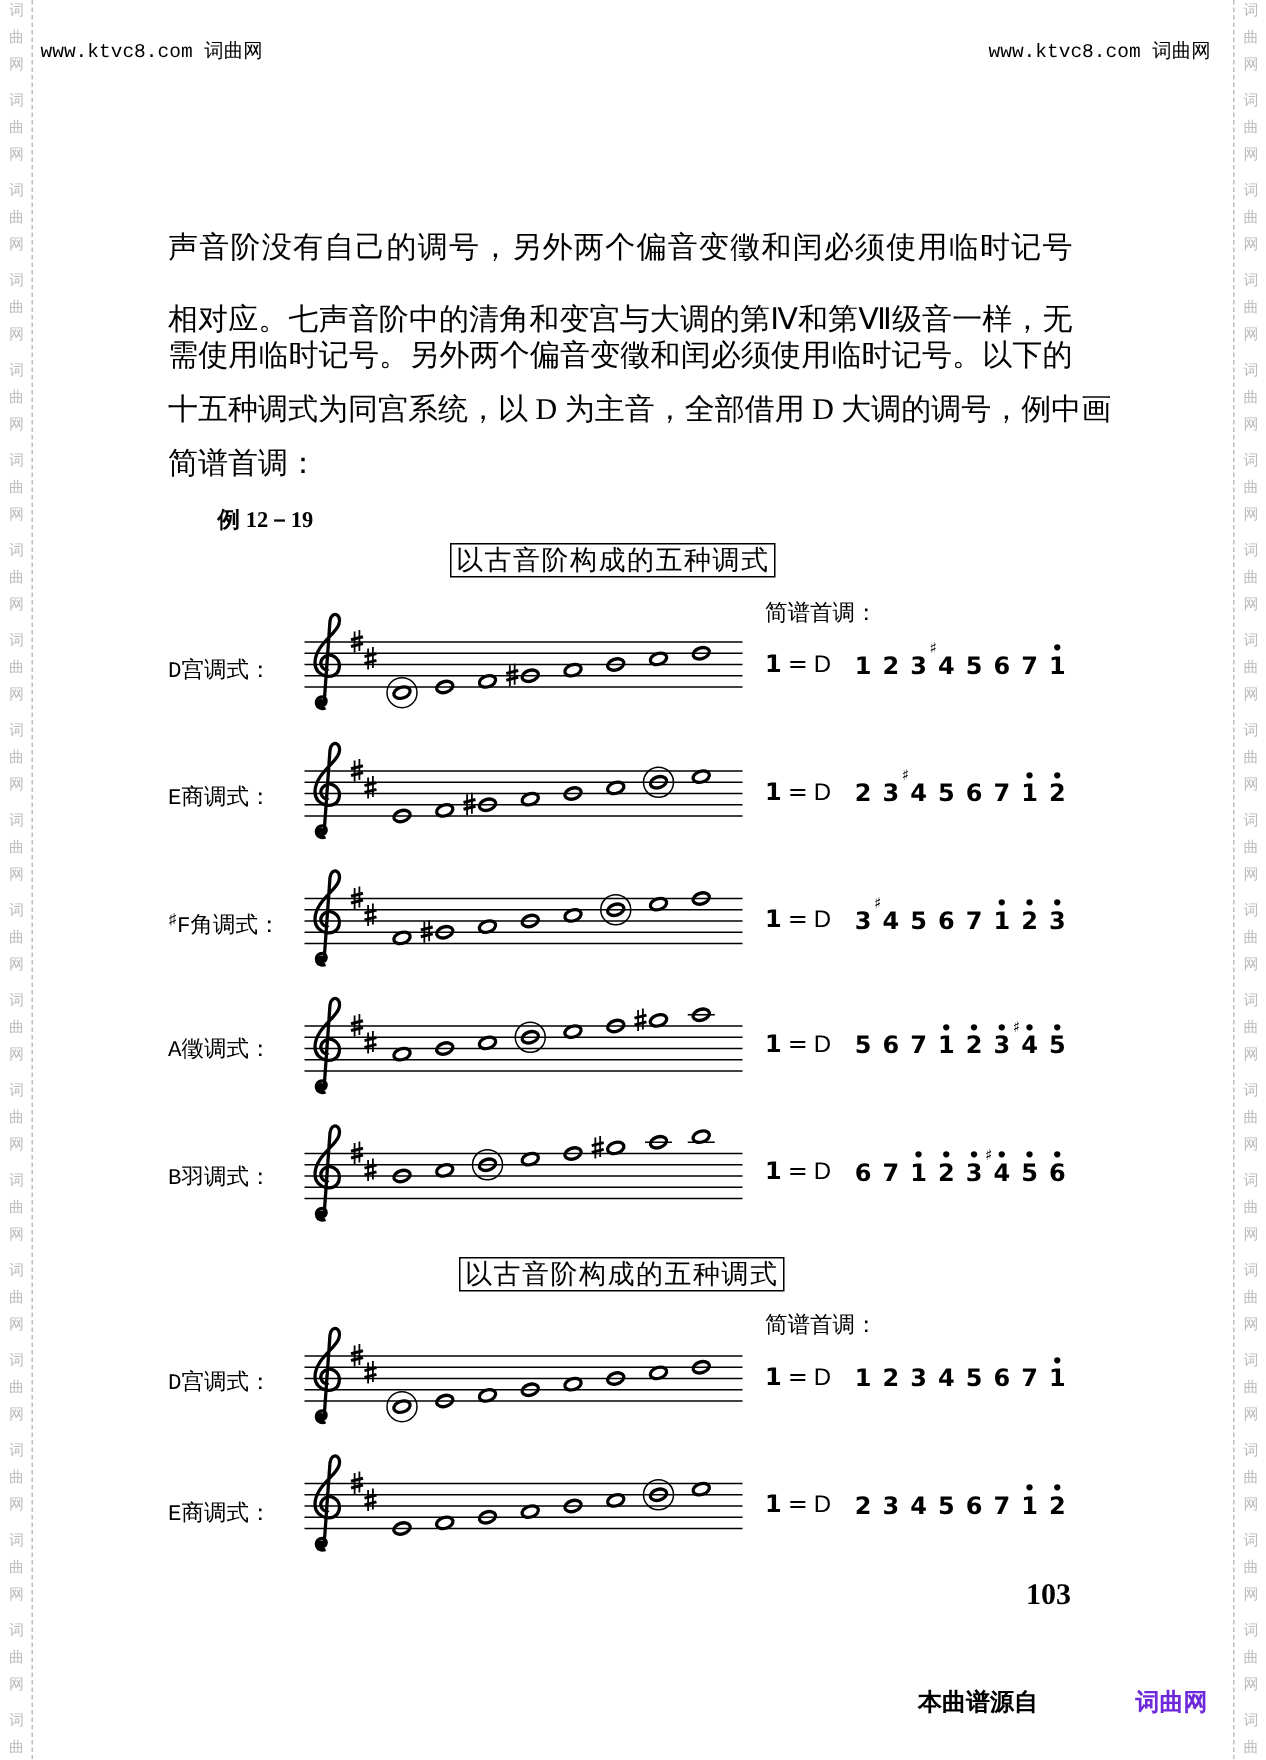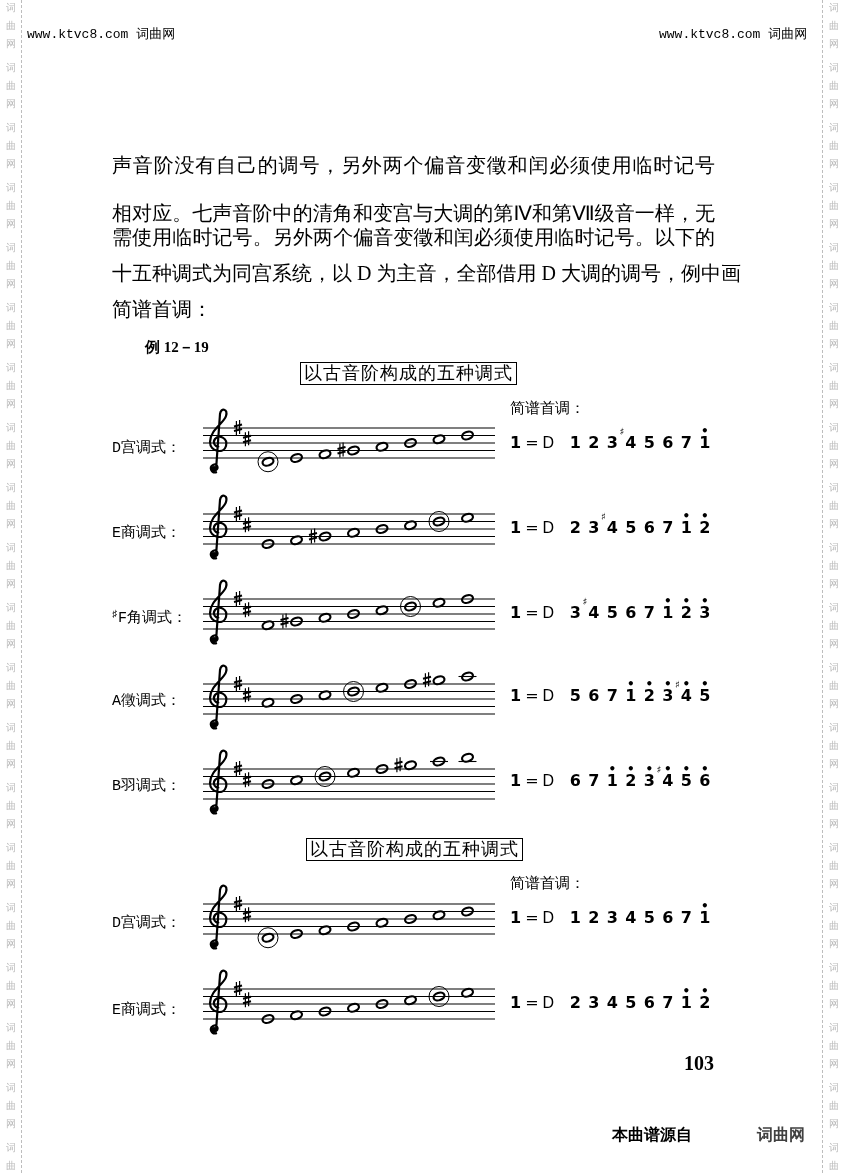--- a/index.html
+++ b/index.html
@@ -469,14 +469,14 @@
           <circle cx="239" cy="27.5" r="10" fill="none" stroke="#000" stroke-width="1"></circle>
           <ellipse cx="267.5" cy="23.75" rx="5.6" ry="3.6" transform="rotate(-18 267.5 23.75)" fill="none" stroke="#000" stroke-width="2.2"></ellipse>
         </svg>
       <div class="jianpu" style="top:993px"><span class="jp-key"><span class="num">1</span><span class="eq">=</span><span class="ton">D</span></span><span class="jp-note">2</span><span class="jp-note">3</span><span class="jp-note">4</span><span class="jp-note">5</span><span class="jp-note">6</span><span class="jp-note">7</span><span class="jp-note"><span class="dot">•</span>1</span><span class="jp-note"><span class="dot">•</span>2</span></div>
     </div>
   </div>
 
   <div class="page-num">103</div>
 
   <div class="foot-src">本曲谱源自</div>
-  <div class="foot-site" id="foot-site" style="color: #404040;">词曲网</div>
+  <div class="foot-site" id="foot-site" style="color: #6d28d9;">词曲网</div>
 </div>
 
 </body></html>

